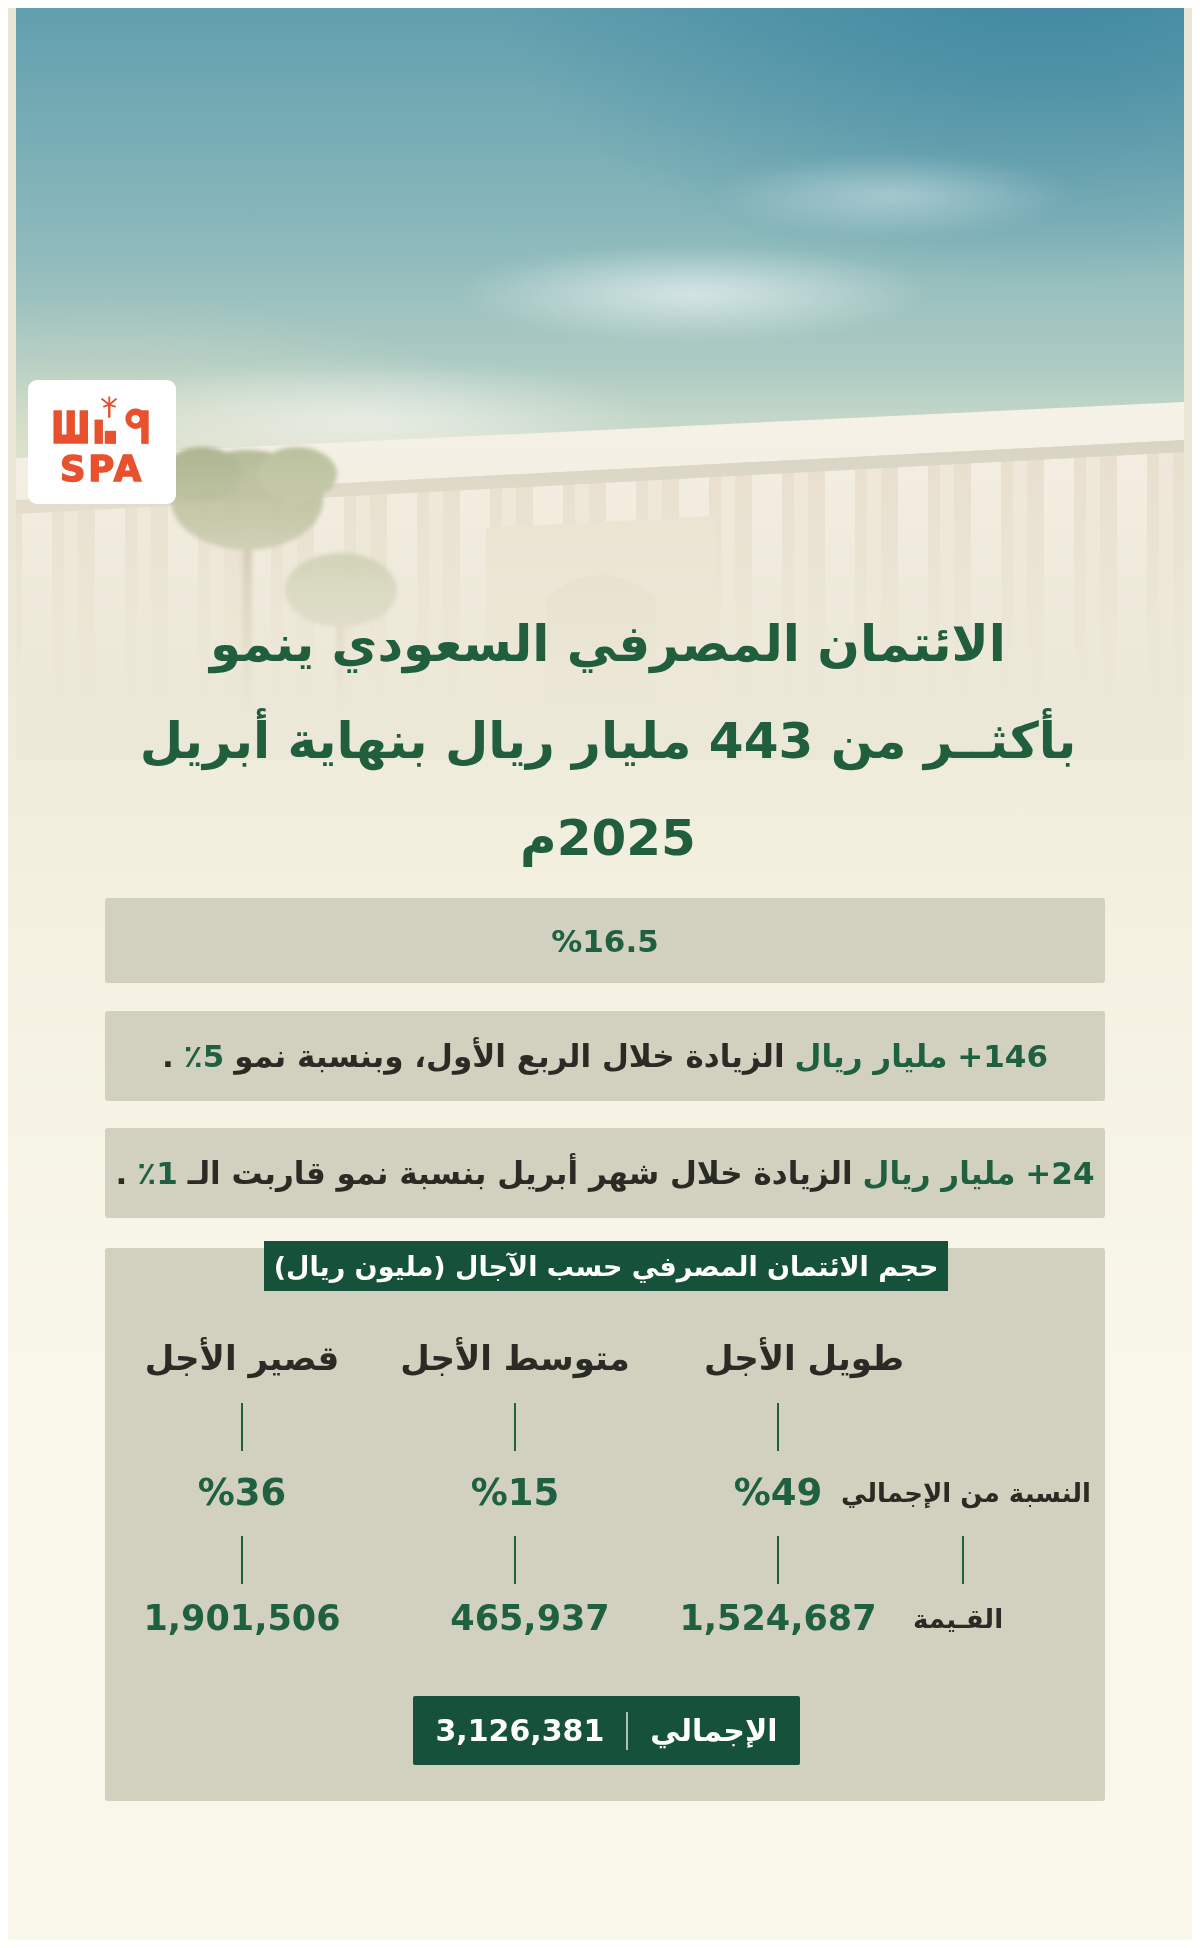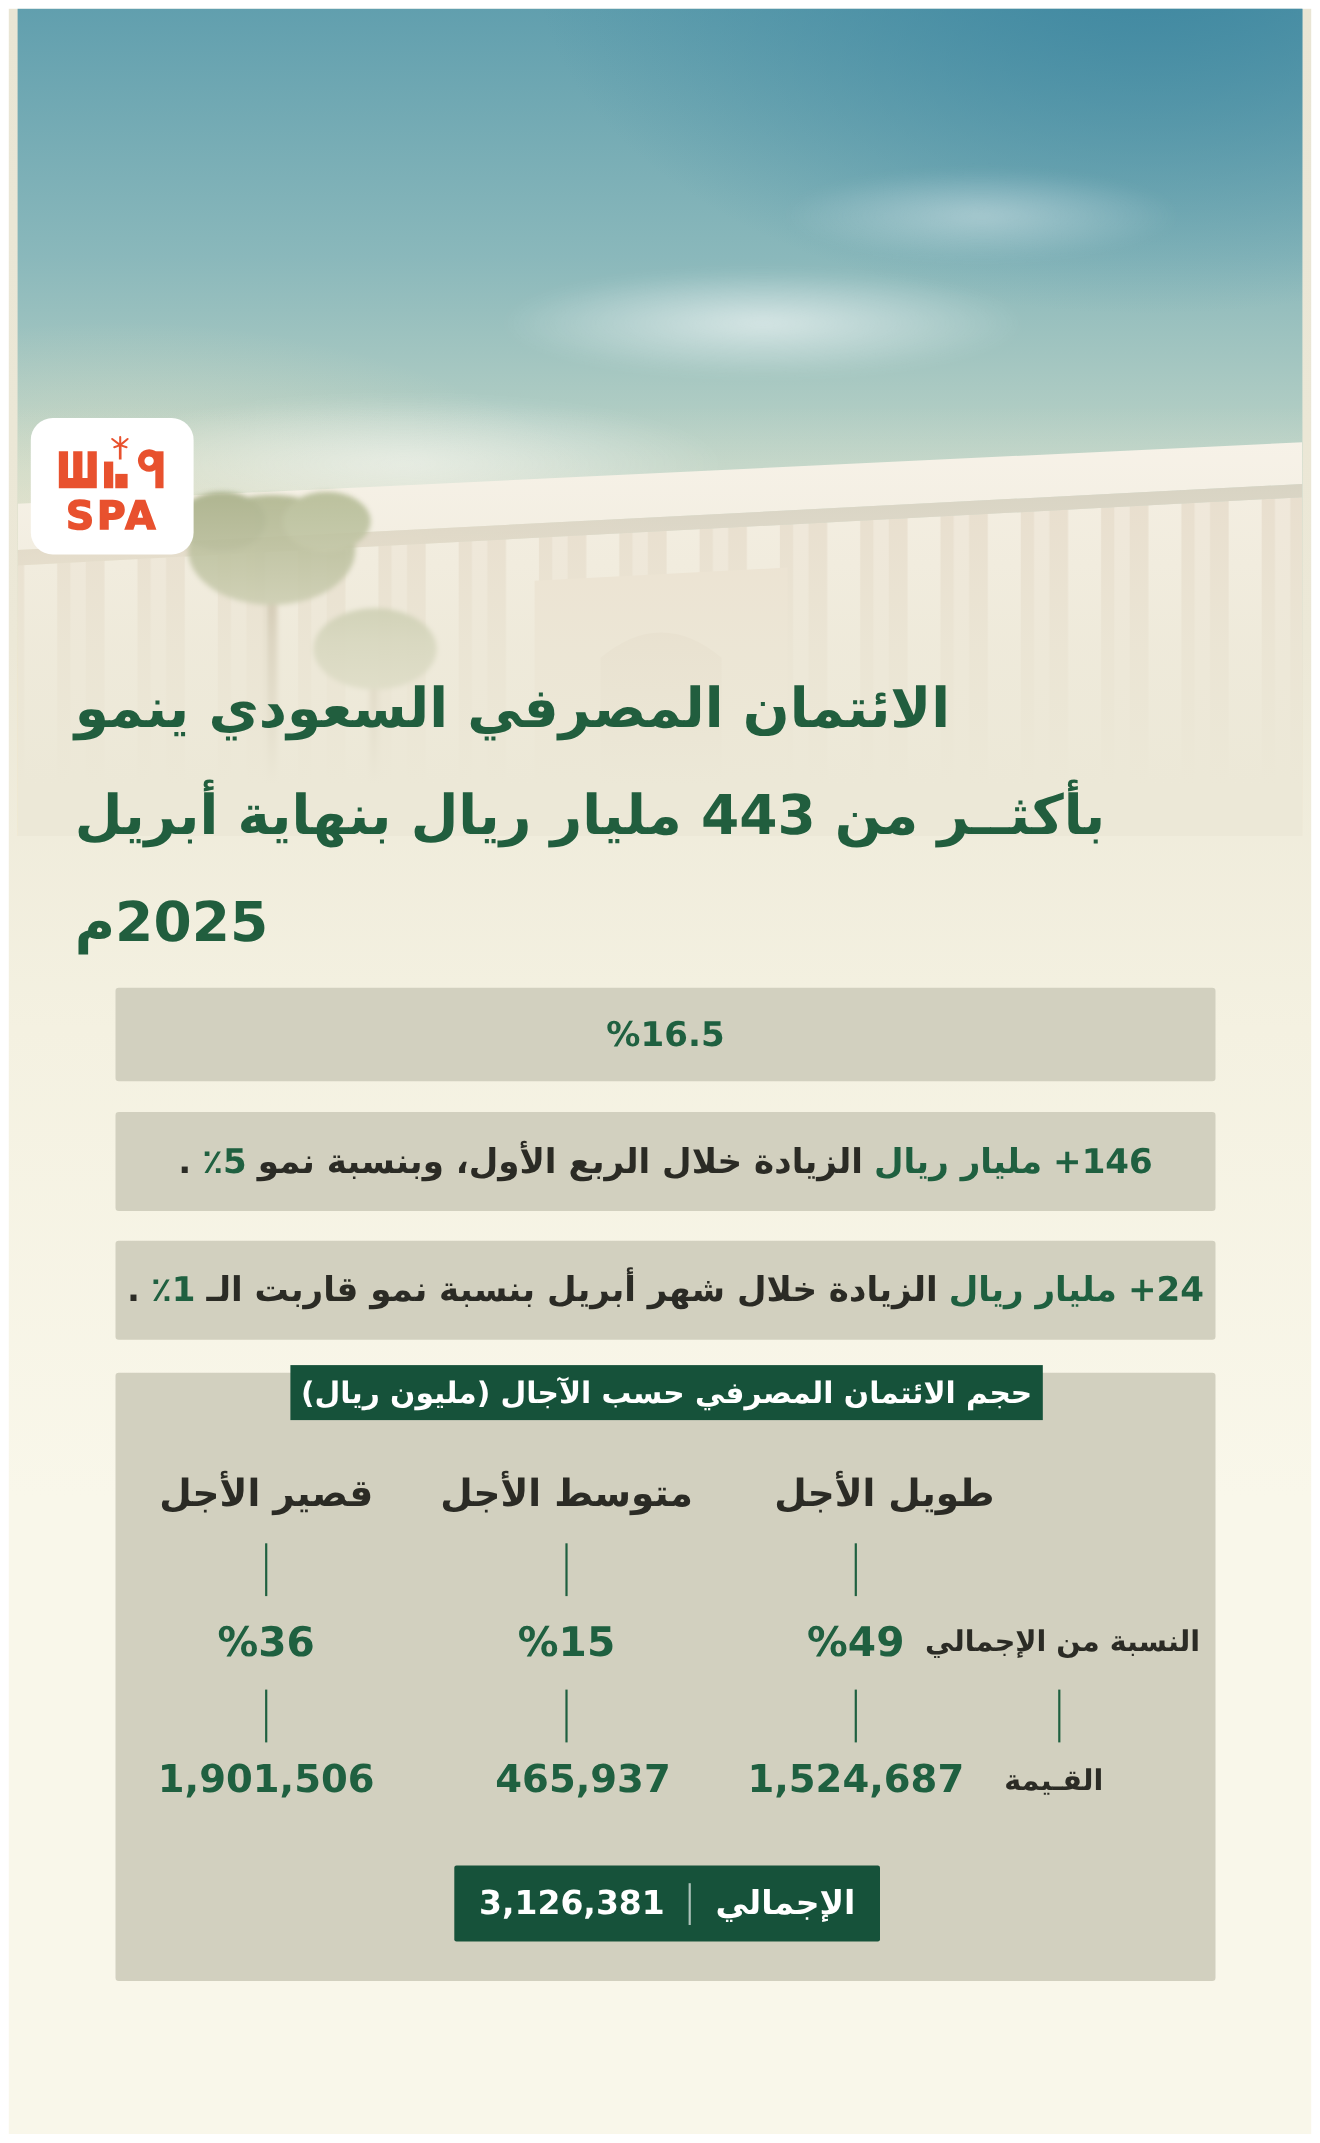--- a/index.html
+++ b/index.html
@@ -19,24 +19,24 @@
       radial-gradient(340px 70px at 58% 38%, rgba(255,255,255,.8), rgba(255,255,255,0) 70%),
       radial-gradient(420px 90px at 30% 55%, rgba(255,255,255,.75), rgba(255,255,255,0) 70%),
       radial-gradient(260px 60px at 75% 25%, rgba(255,255,255,.5), rgba(255,255,255,0) 70%),
       radial-gradient(500px 120px at 15% 72%, rgba(255,250,235,.9), rgba(255,250,235,0) 70%); }
   .building { position:absolute; left:0; bottom:0; width:100%; height:472px; }
   .photo::after { content:''; position:absolute; left:0; right:0; top:48%; bottom:0;
       background:linear-gradient(180deg, rgba(236,232,215,0) 0%, rgba(236,232,215,.75) 55%, #ece8d7 88%); }
 
   
   .logo-box { position:absolute; left:20px; top:372px; width:148px; height:124px;
-      background:#ffffff; border-radius:20px; display:flex; align-items:center; justify-content:center; }
+      background:#ffffff; border-radius:9px; display:flex; align-items:center; justify-content:center; }
 
   
-  .headline { position:absolute; left:60px; top:588px; width:1080px; text-align:left;
+  .headline { position:absolute; left:60px; top:588px; width:1080px; text-align:center;
       direction:rtl; color:#215e3e; font-weight:700; font-size:50px; line-height:97px; }
 
   
   .stat-bar { position:absolute; left:97px; width:1000px; background:#d2d0bf; border-radius:3px;
       direction:rtl; display:flex; align-items:center; justify-content:center;
       font-size:31px; font-weight:700; color:#2b2b25; gap:10px; }
   .stat-1 { top:890px;  height:85px; }
   .stat-2 { top:1003px; height:90px; }
   .stat-3 { top:1120px; height:90px; }
   .g { color:#1f6040; }

